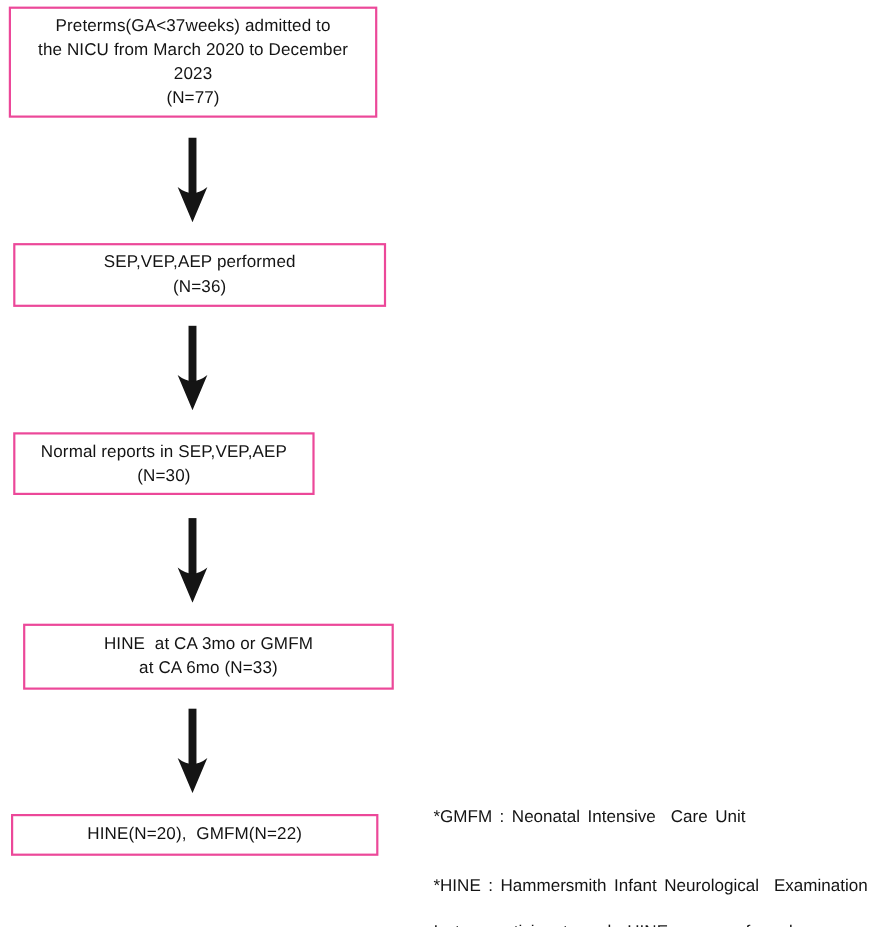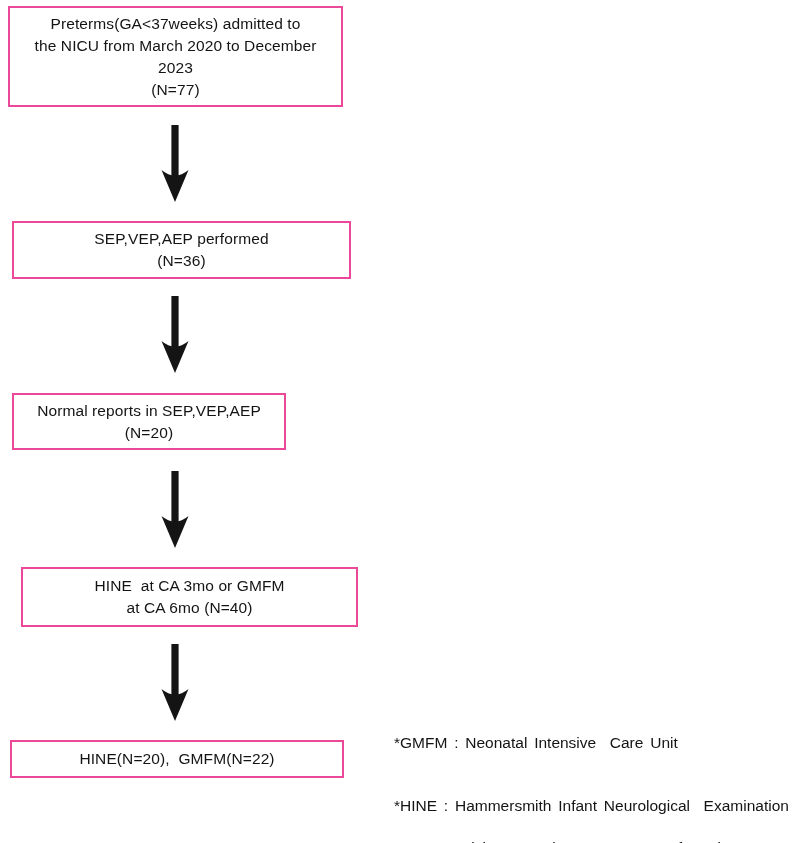--- a/index.html
+++ b/index.html
@@ -91,31 +91,31 @@
     <div class="line">(N=36)</div>
   </div>
 
   <svg class="down-arrow arrow-2" viewBox="0 0 30 77" aria-hidden="true">
     <rect x="11.4" y="0" width="7.2" height="54" fill="#141414"></rect>
     <path d="M15 77 L1.5 45 Q15 56 28.5 45 Z" fill="#141414"></path>
   </svg>
 
   <div class="flow-box box-3">
     <div class="line">Normal reports in SEP,VEP,AEP</div>
-    <div class="line">(N=20)</div>
+    <div class="line">(N=30)</div>
   </div>
 
   <svg class="down-arrow arrow-3" viewBox="0 0 30 77" aria-hidden="true">
     <rect x="11.4" y="0" width="7.2" height="54" fill="#141414"></rect>
     <path d="M15 77 L1.5 45 Q15 56 28.5 45 Z" fill="#141414"></path>
   </svg>
 
   <div class="flow-box box-4">
     <div class="line">HINE  at CA 3mo or GMFM</div>
-    <div class="line">at CA 6mo (N=40)</div>
+    <div class="line">at CA 6mo (N=33)</div>
   </div>
 
   <svg class="down-arrow arrow-4" viewBox="0 0 30 77" aria-hidden="true">
     <rect x="11.4" y="0" width="7.2" height="54" fill="#141414"></rect>
     <path d="M15 77 L1.5 45 Q15 56 28.5 45 Z" fill="#141414"></path>
   </svg>
 
   <div class="flow-box box-5">
     <div class="line">HINE(N=20),  GMFM(N=22)</div>
   </div>

